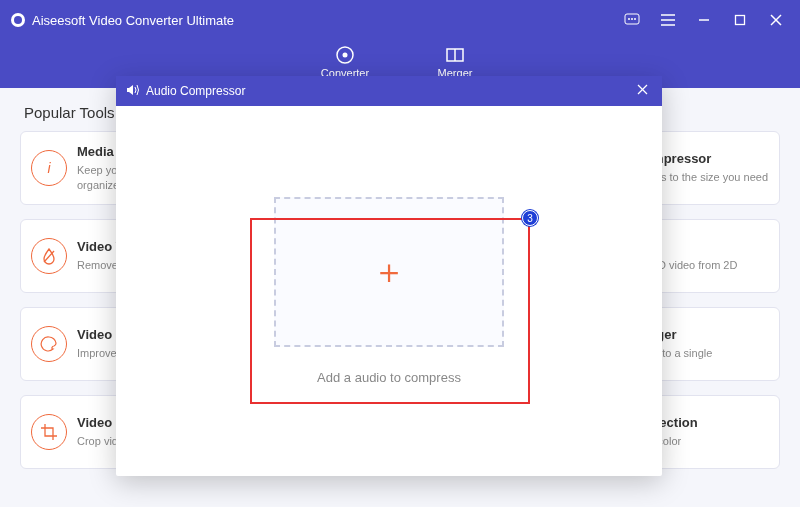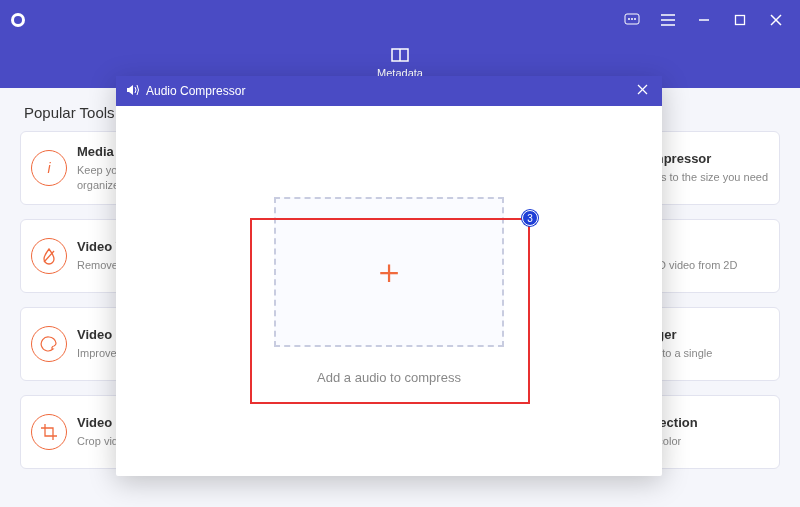--- a/index.html
+++ b/index.html
@@ -35,20 +35,21 @@
 </style>
 </head>
 <body>
 
 <div class="titlebar">
   <div class="logo">
     <svg width="16" height="16" viewBox="0 0 16 16">
         <circle cx="8" cy="8" r="7" fill="#fff"></circle>
         <circle cx="8" cy="8" r="4" fill="#4a4bc4"></circle>
       </svg>
+    <span>Aiseesoft Video Converter Ultimate</span>
   </div>
   <div class="spacer"></div>
   <div class="winctl">
     <span>
         <svg width="16" height="14" viewBox="0 0 16 14">
           <rect x="1" y="1" width="14" height="10" rx="2" fill="none" stroke="#fff"></rect>
           <circle cx="5" cy="6" r="1" fill="#fff"></circle>
           <circle cx="8" cy="6" r="1" fill="#fff"></circle>
           <circle cx="11" cy="6" r="1" fill="#fff"></circle>
         </svg>
@@ -75,26 +76,35 @@
           <line x1="1" y1="1" x2="11" y2="11" stroke="#fff" stroke-width="1.5"></line>
           <line x1="11" y1="1" x2="1" y2="11" stroke="#fff" stroke-width="1.5"></line>
         </svg>
       </span>
   </div>
 </div>
 
 <div class="navtabs">
   <div class="tab">
     <div class="ticon">
+        <svg width="20" height="20" viewBox="0 0 20 20">
+          <circle cx="10" cy="10" r="8" fill="none" stroke="#fff" stroke-width="1.5"></circle>
+          <circle cx="10" cy="10" r="2.5" fill="#fff"></circle>
+        </svg>
+      </div>
+    <span>Converter</span>
+  </div>
+  <div class="tab">
+    <div class="ticon">
         <svg width="20" height="16" viewBox="0 0 20 16">
           <rect x="2" y="2" width="16" height="12" fill="none" stroke="#fff" stroke-width="1.5"></rect>
           <line x1="10" y1="2" x2="10" y2="14" stroke="#fff" stroke-width="1.5"></line>
         </svg>
       </div>
-    <span>Metadata</span>
+    <span>Merger</span>
   </div>
 </div>
 
 <div class="content">
   <div class="section-title">Popular Tools</div>
   <div class="tool-grid">
     <div class="tool-row">
       <div class="tool-card">
         <div class="tool-icon">
             <svg width="16" height="16" viewBox="0 0 16 16">

